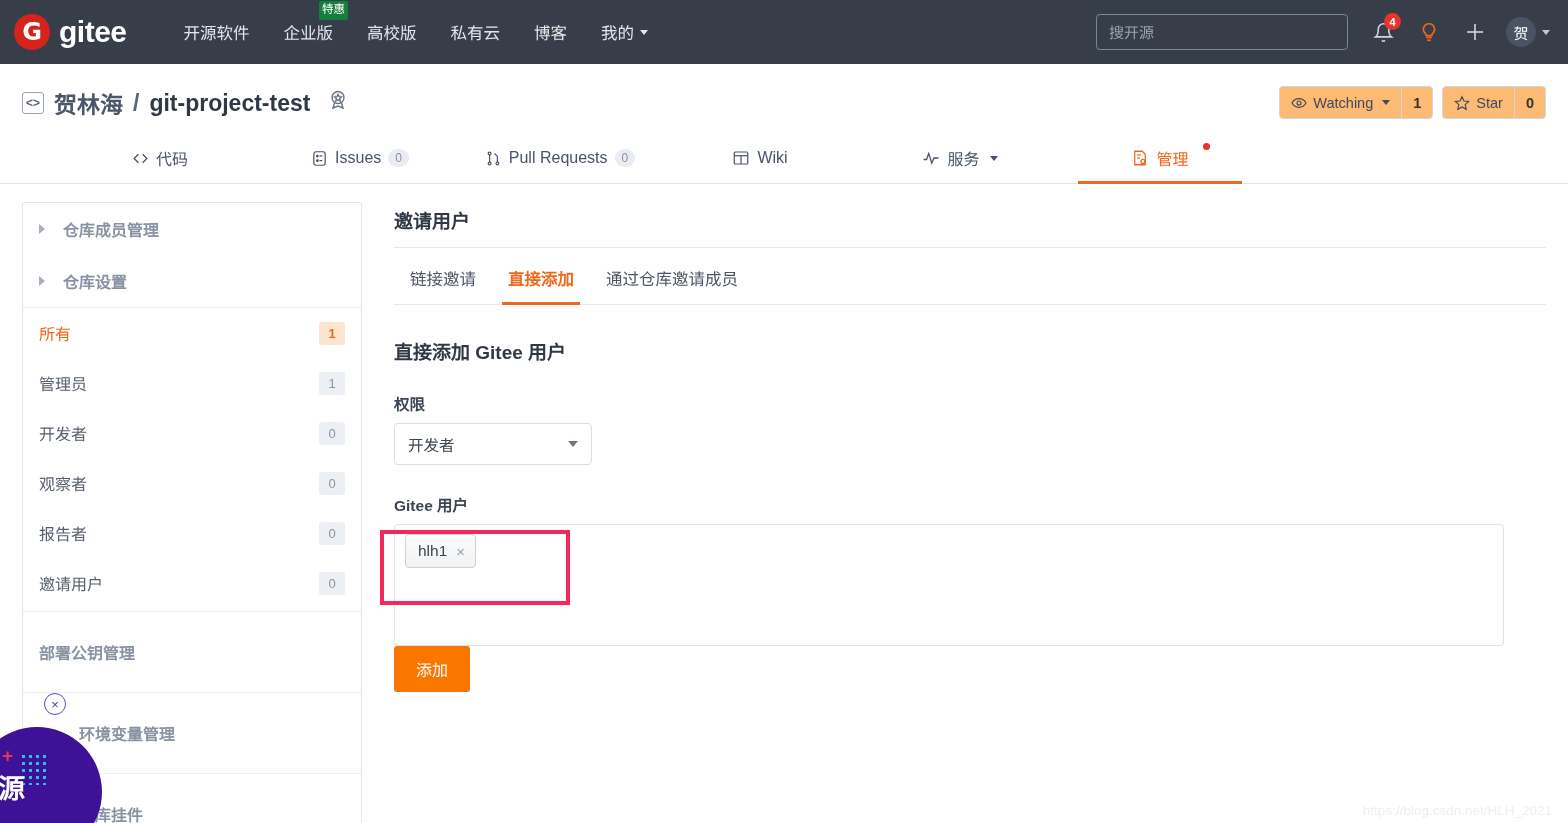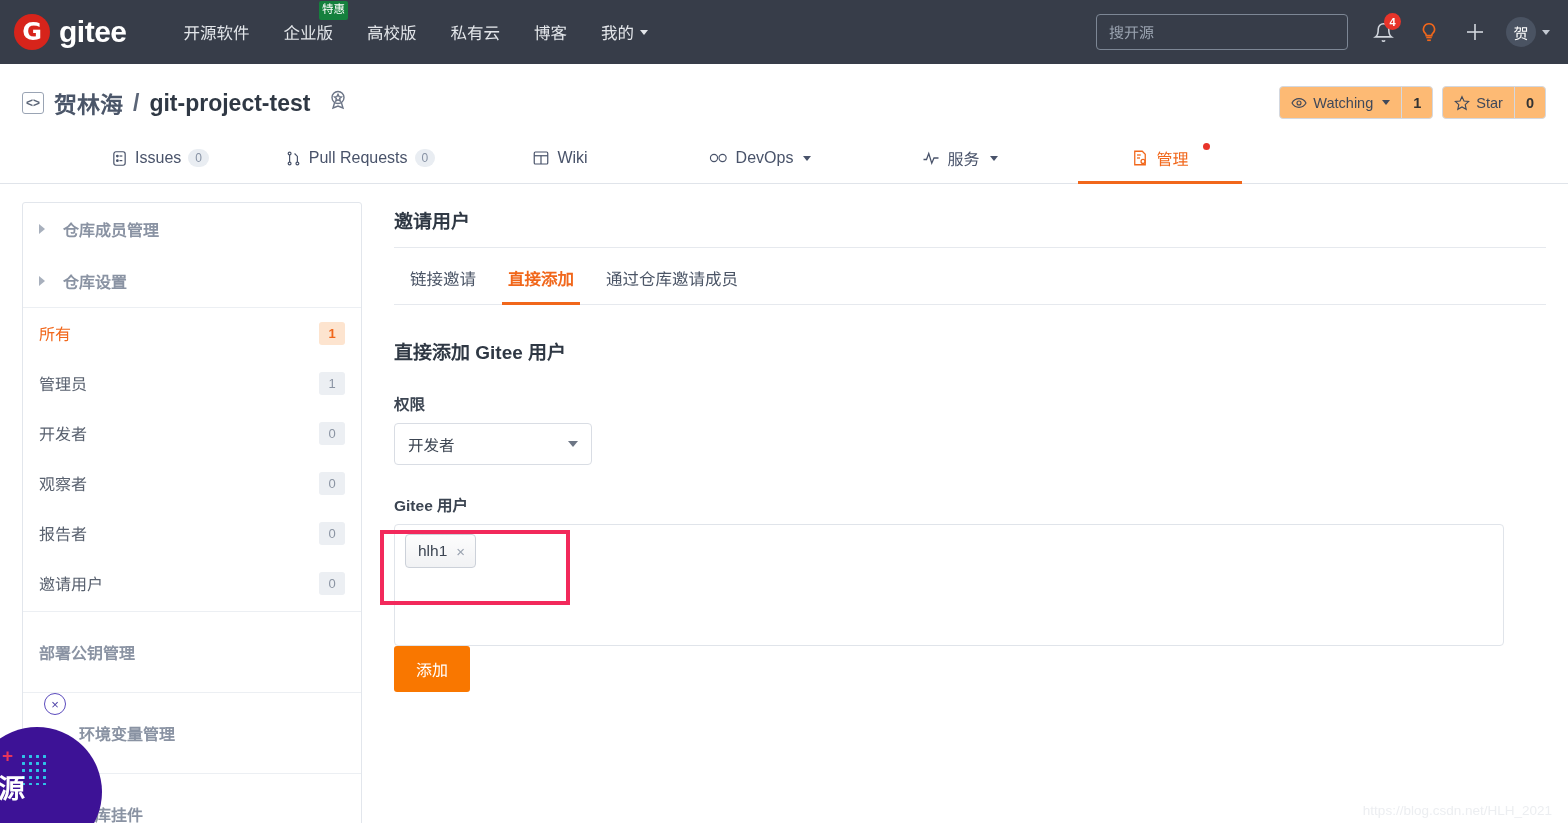--- a/index.html
+++ b/index.html
@@ -426,20 +426,27 @@
           </svg>
           <span>Star</span>
         </div>
         <div class="part count">0</div>
       </div>
     </div>
   </div>
 
   <div class="repo-tabs">
     <div class="repo-tab">
+      <svg width="17" height="17" viewBox="0 0 24 24" fill="none" stroke="#49536a" stroke-width="1.8">
+        <polyline points="9,18 3,12 9,6"></polyline>
+          <polyline points="15,6 21,12 15,18"></polyline>
+      </svg>
+      <span>代码</span>
+    </div>
+    <div class="repo-tab">
       <svg width="17" height="17" viewBox="0 0 24 24" fill="none" stroke="#49536a" stroke-width="1.7">
         <rect x="4" y="2.5" width="16" height="19" rx="3"></rect>
         <circle cx="9" cy="8.5" r="1.1" fill="#49536a"></circle>
           <line x1="12" y1="8.5" x2="16" y2="8.5"></line>
         <circle cx="9" cy="15" r="1.1" fill="#49536a"></circle>
           <line x1="12" y1="15" x2="16" y2="15"></line>
       </svg>
       <span>Issues</span>
       <span class="tab-count">0</span>
     </div>
@@ -456,28 +463,20 @@
     </div>
     <div class="repo-tab">
       <svg width="18" height="18" viewBox="0 0 24 24" fill="none" stroke="#49536a" stroke-width="1.6">
         <rect x="3" y="4" width="18" height="16" rx="1.5"></rect>
         <line x1="3" y1="9" x2="21" y2="9"></line>
           <line x1="12" y1="9" x2="12" y2="20"></line>
       </svg>
       <span>Wiki</span>
     </div>
     <div class="repo-tab">
-      <svg width="20" height="16" viewBox="0 0 28 16" fill="none" stroke="#49536a" stroke-width="1.6">
-        <circle cx="7" cy="8" r="5"></circle>
-          <circle cx="19" cy="8" r="5"></circle>
-      </svg>
-      <span>DevOps</span>
-      <span class="caret-down"></span>
-    </div>
-    <div class="repo-tab">
       <svg width="18" height="18" viewBox="0 0 24 24" fill="none" stroke="#49536a" stroke-width="1.7">
         <polyline points="2,14 6,14 9,6 13,19 16,12 22,12"></polyline>
       </svg>
       <span>服务</span>
       <span class="caret-down"></span>
     </div>
     <div class="repo-tab active">
       <svg width="18" height="18" viewBox="0 0 24 24" fill="none" stroke="#f1671b" stroke-width="1.7">
         <path d="M5 3h10l4 4v14H5z"></path>
         <line x1="8" y1="8" x2="13" y2="8"></line>

